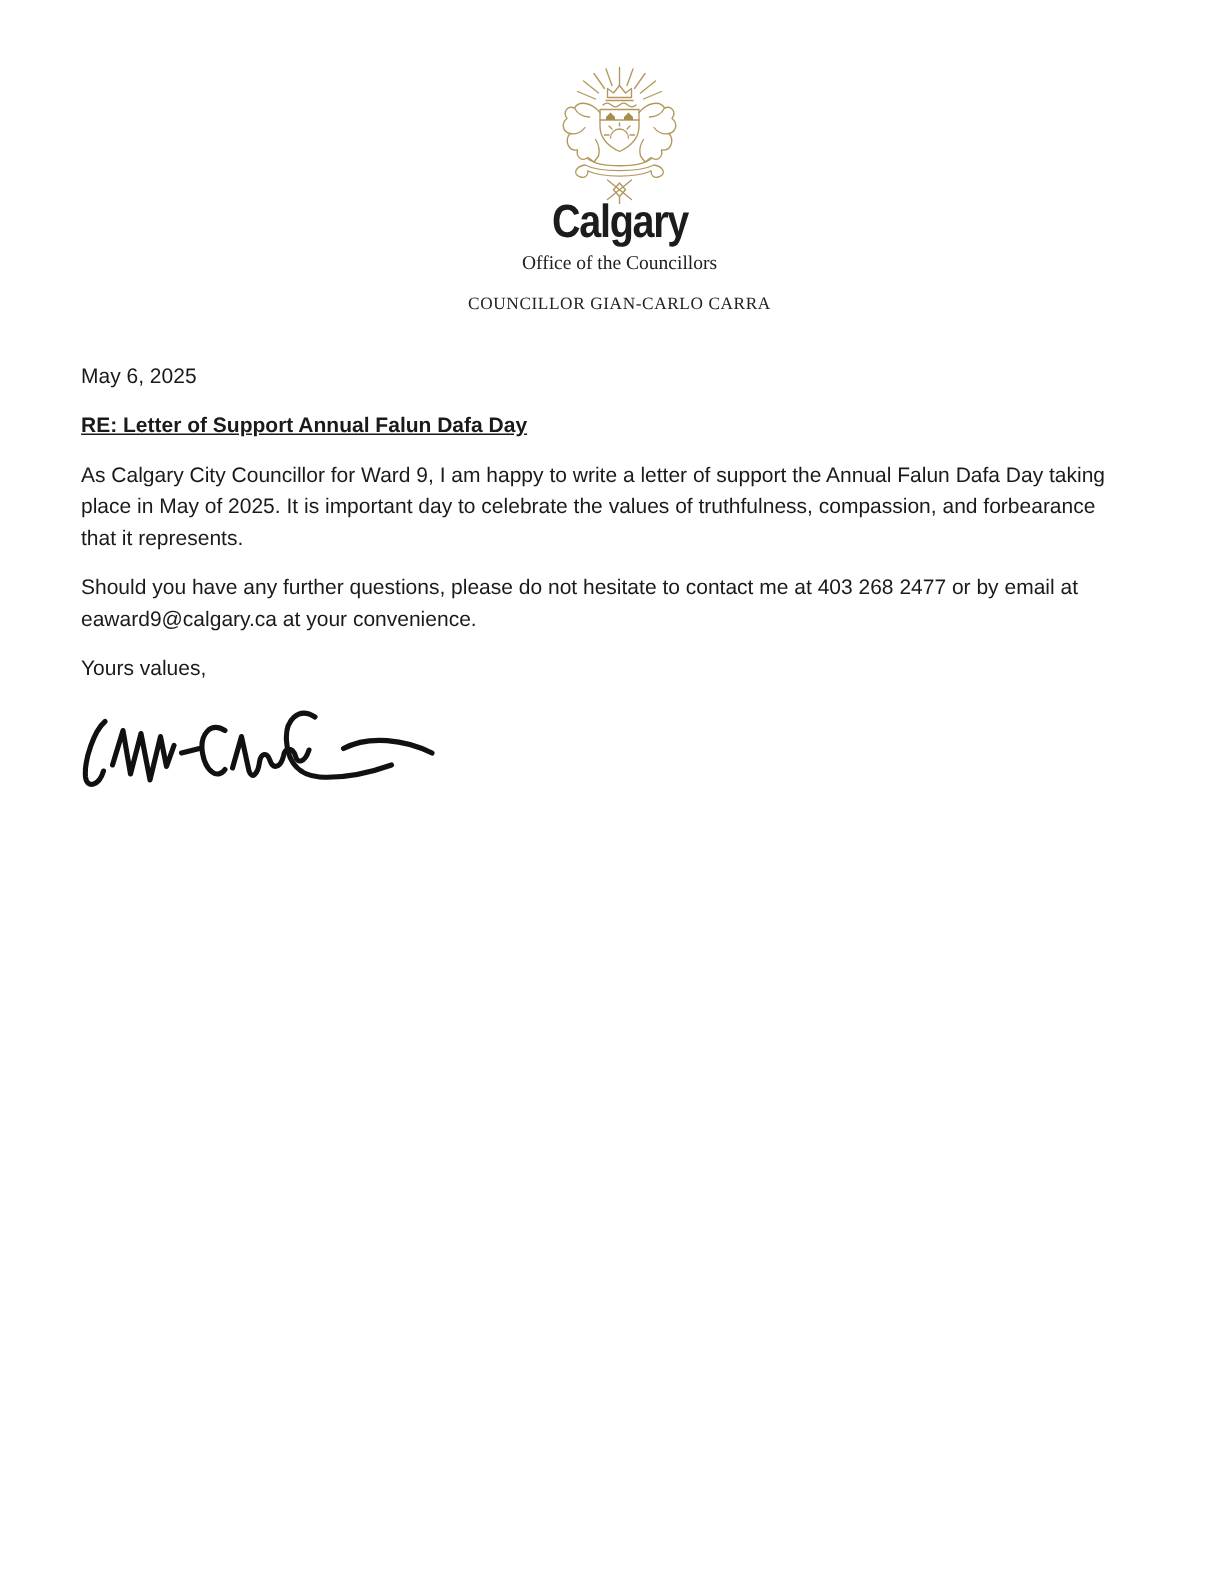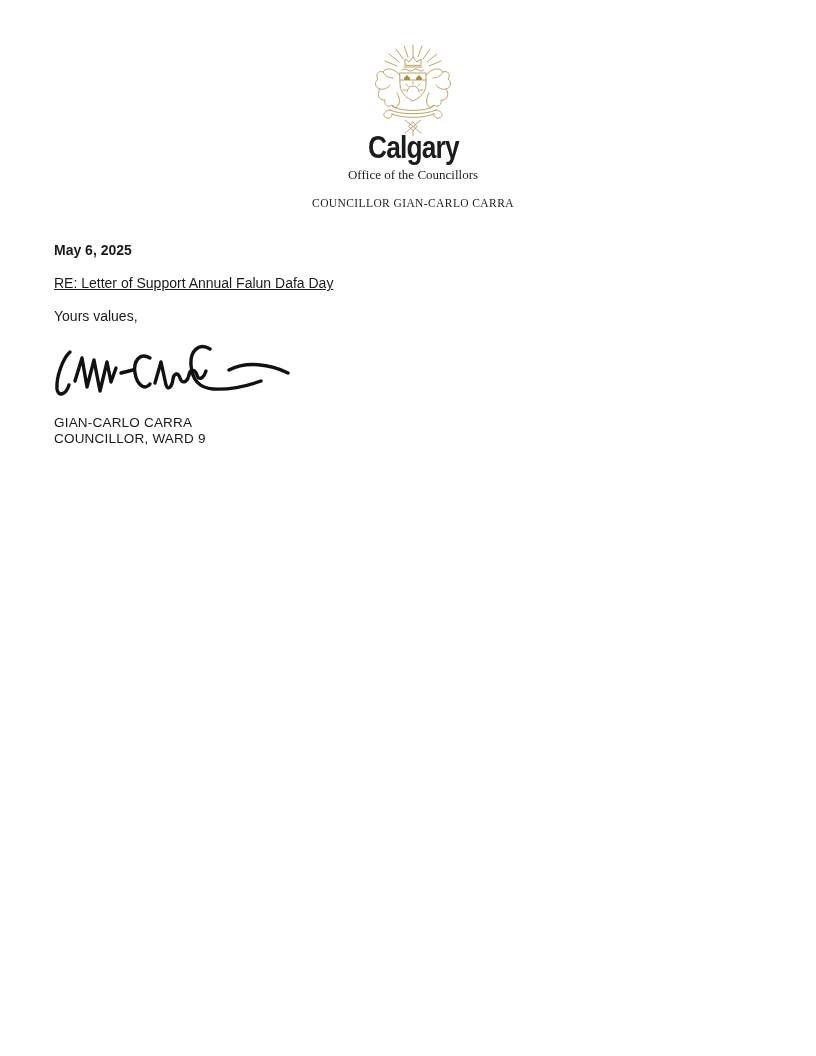--- a/index.html
+++ b/index.html
@@ -47,22 +47,22 @@
   .letter-body {
     margin-top: 30px;
     padding: 0 46px 0 54px;
     font-size: 14px;
     line-height: 21px;
   }
   .letter-body p {
     margin: 0 0 12px 0;
     white-space: pre-line;
   }
-  .date-line { font-weight: bold; }
-  .subject-line { font-weight: normal; text-decoration: underline; }
+  .date-line { font-weight: normal; }
+  .subject-line { font-weight: bold; text-decoration: underline; }
   .signature-wrap { margin: 2px 0 4px 0; height: 72px; }
   .signer-block {
     font-size: 13.5px;
     line-height: 15.5px;
     letter-spacing: 0.2px;
     white-space: pre-line;
   }
 </style>
 </head>
 <body>
@@ -112,36 +112,39 @@
     <div class="councillor-line">COUNCILLOR GIAN-CARLO CARRA</div>
   </div>
 
   <div class="letter-body">
 
     <p class="date-line">May 6, 2025</p>
 
     <p class="subject-line">RE: Letter of Support Annual Falun Dafa Day</p>
 
 
+    <p>As Calgary City Councillor for Ward 9, I am happy to write a letter of support the Annual Falun Dafa Day taking
+place in May of 2025. It is important day to celebrate the values of truthfulness, compassion, and forbearance
+that it represents.</p>
 
 
+    <p>Should you have any further questions, please do not hesitate to contact me at 403 268 2477 or by email at
+eaward9@calgary.ca at your convenience.</p>
 
     <p>Yours values,</p>
 
     <div class="signature-wrap">
       <svg width="238" height="72" viewBox="0 0 238 72" aria-hidden="true">
         <g stroke="#111111" fill="none" stroke-width="3.4" stroke-linecap="round" stroke-linejoin="round">
           <path d="M16,13 C9,19 2,38 3,50 C4,58 12,56 15,46"></path>
           <path d="M21,42 L28,19 L33,48 L40,21 L46,52 L53,23 L57,43 L62,29"></path>
           <path d="M67,34 L79,31"></path>
           <path d="M96,19 C86,13 79,22 81,34 C83,46 91,52 96,45"></path>
           <path d="M101,44 L107,23 L112,46 C114,52 118,48 119,40 C120,34 124,33 126,39 C128,45 133,44 135,36 C136,30 141,30 143,36 C144,41 149,41 152,32"></path>
           <path d="M156,10 C145,3 136,12 137,26 C138,41 146,49 159,50 C176,51 193,47 207,42"></path>
           <path d="M175,31 C192,22 216,25 234,34"></path>
         </g>
       </svg>
     </div>
 
-    <div class="signer-block">GIAN-CARLO CARRA
-COUNCILLOR, WARD 9</div>
 
   </div>
 </div>
 
 </body></html>

